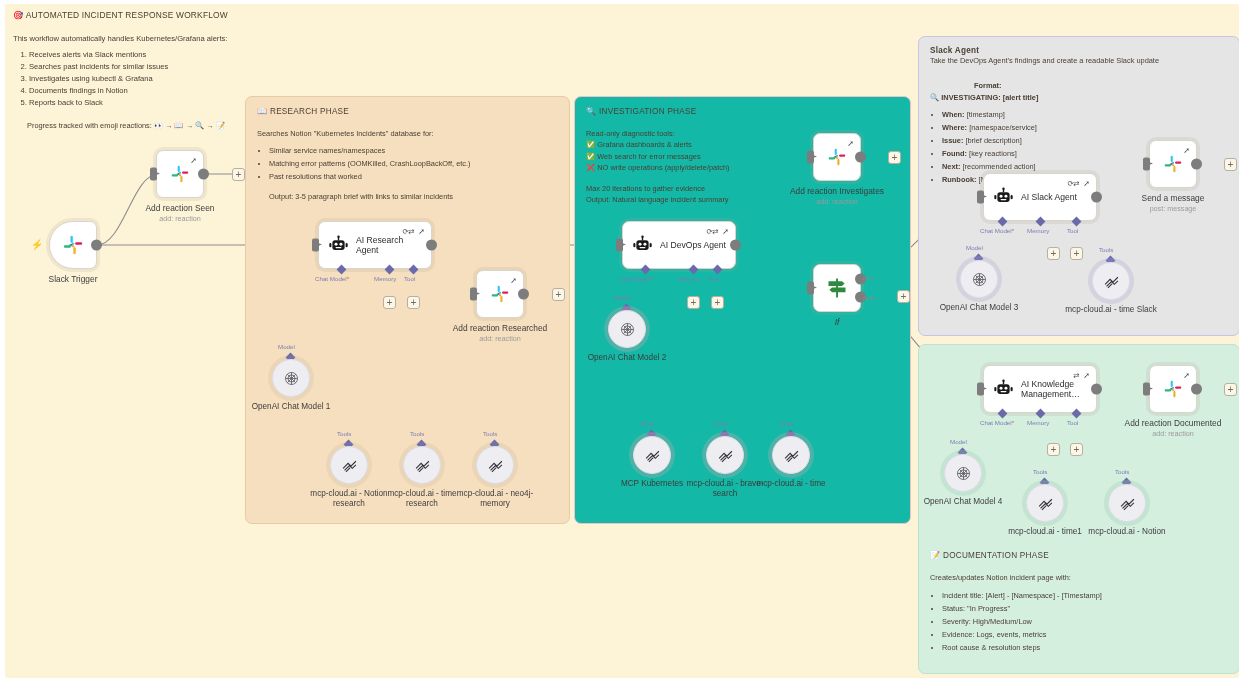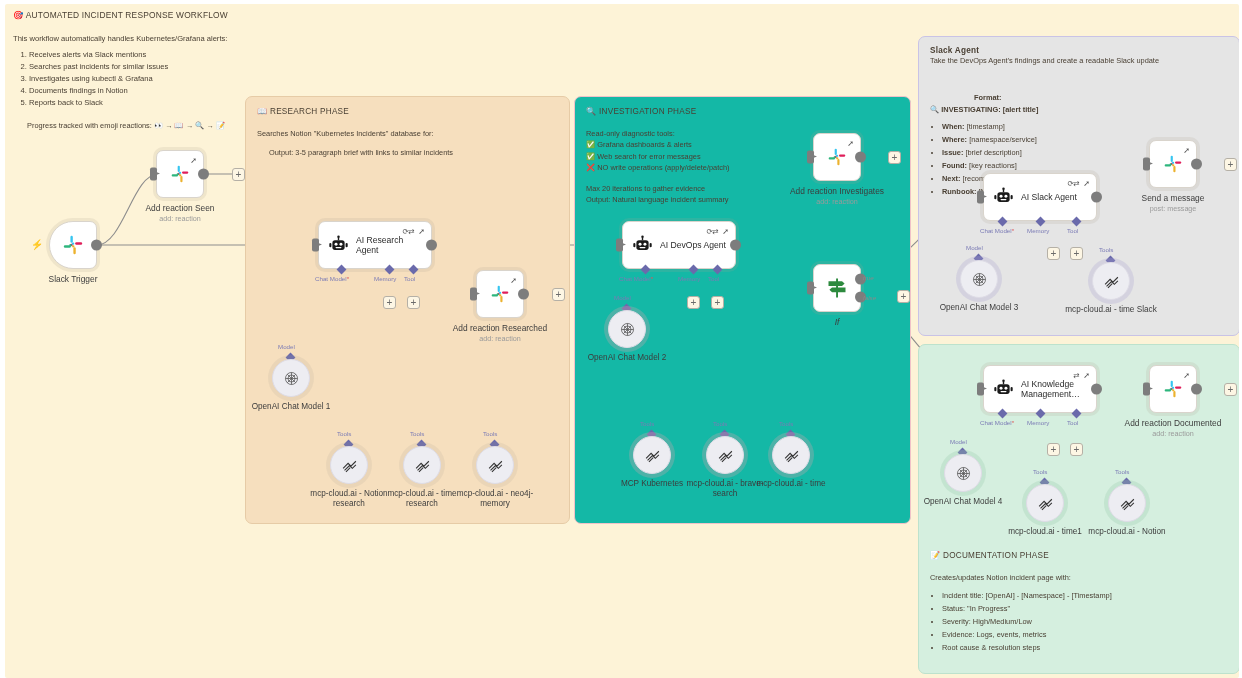--- a/index.html
+++ b/index.html
@@ -203,20 +203,25 @@
   </div>
 
   <div class="sticky" id="researchPanel">
     <div class="panelInner">
       <div class="hdr">
         <span>📖</span>
         <span>RESEARCH PHASE</span>
       </div>
       <div class="body" style="margin-top:12px;">
         <div>Searches Notion "Kubernetes Incidents" database for:</div>
+        <ul style="margin-top:6px;">
+          <li>Similar service names/namespaces</li>
+          <li>Matching error patterns (OOMKilled, CrashLoopBackOff, etc.)</li>
+          <li>Past resolutions that worked</li>
+        </ul>
         <div style="margin-top:8px;margin-left:12px;">Output: 3-5 paragraph brief with links to similar incidents</div>
       </div>
     </div>
   </div>
 
   <div class="sticky" id="investPanel">
     <div class="panelInner">
       <div class="hdr">
         <span>🔍</span>
         <span>INVESTIGATION PHASE</span>
@@ -238,21 +243,21 @@
         <div style="margin-top:9px;">Max 20 iterations to gather evidence</div>
         <div>Output: Natural language incident summary</div>
       </div>
     </div>
   </div>
 
   <div class="sticky" id="slackPanel">
     <div class="panelInner">
       <div class="hdr" style="font-weight:bold;">Slack Agent</div>
       <div class="body">Take the DevOps Agent's findings and create a readable Slack update</div>
-      <div class="body" style="margin-top:26px;font-weight:bold;padding-left:44px;">Format:</div>
+      <div class="body" style="margin-top:14px;font-weight:bold;padding-left:44px;">Format:</div>
       <div class="body">
         <span>🔍</span>
         <b>INVESTIGATING: [alert title]</b>
       </div>
       <ul class="body" style="margin-top:6px;margin-left:12px;">
         <li><b>When:</b> <span>[timestamp]</span></li>
         <li><b>Where:</b> <span>[namespace/service]</span></li>
         <li><b>Issue:</b> <span>[brief description]</span></li>
         <li><b>Found:</b> <span>[key reactions]</span></li>
         <li><b>Next:</b> <span>[recommended action]</span></li>
@@ -263,21 +268,21 @@
 
   <div class="sticky" id="docPanel">
     <div class="panelInner" style="padding-top:205px;">
       <div class="hdr">
         <span>📝</span>
         <span>DOCUMENTATION PHASE</span>
       </div>
       <div class="body" style="margin-top:12px;">
         <div>Creates/updates Notion incident page with:</div>
         <ul style="margin-top:7px;">
-          <li>Incident title: [OpenAI] - [Namespace] - [Timestamp]</li>
+          <li>Incident title: [Alert] - [Namespace] - [Timestamp]</li>
           <li>Status: "In Progress"</li>
           <li>Severity: High/Medium/Low</li>
           <li>Evidence: Logs, events, metrics</li>
           <li>Root cause &amp; resolution steps</li>
         </ul>
       </div>
     </div>
   </div>
 
   <div class="node" style="left:44px; top:217px;">

